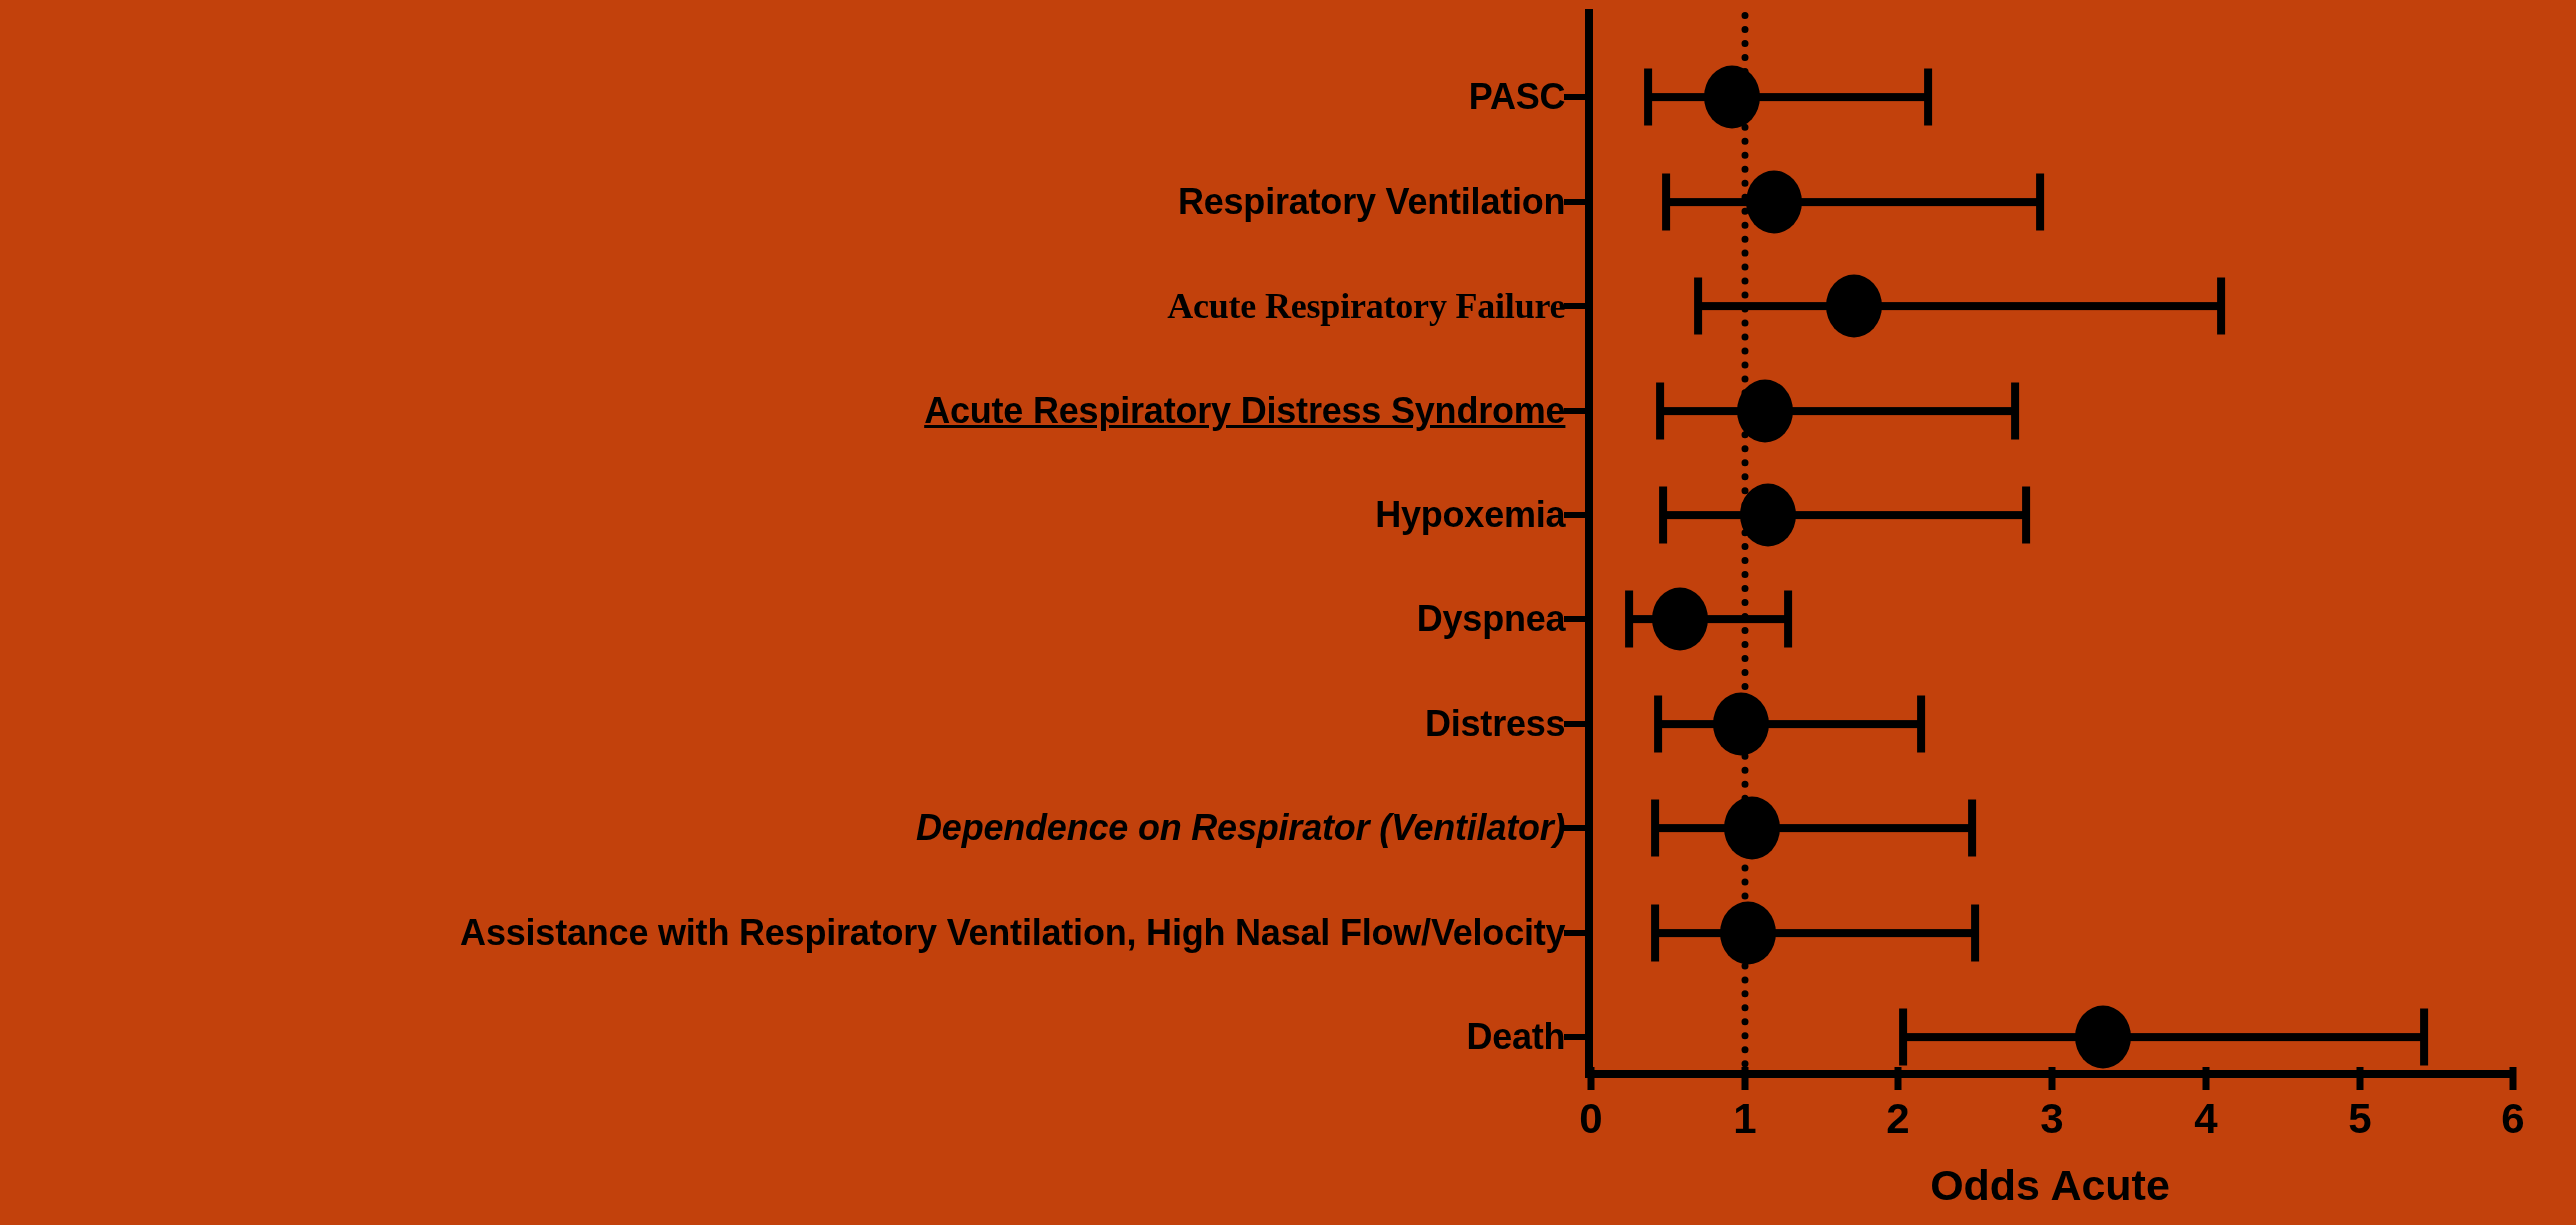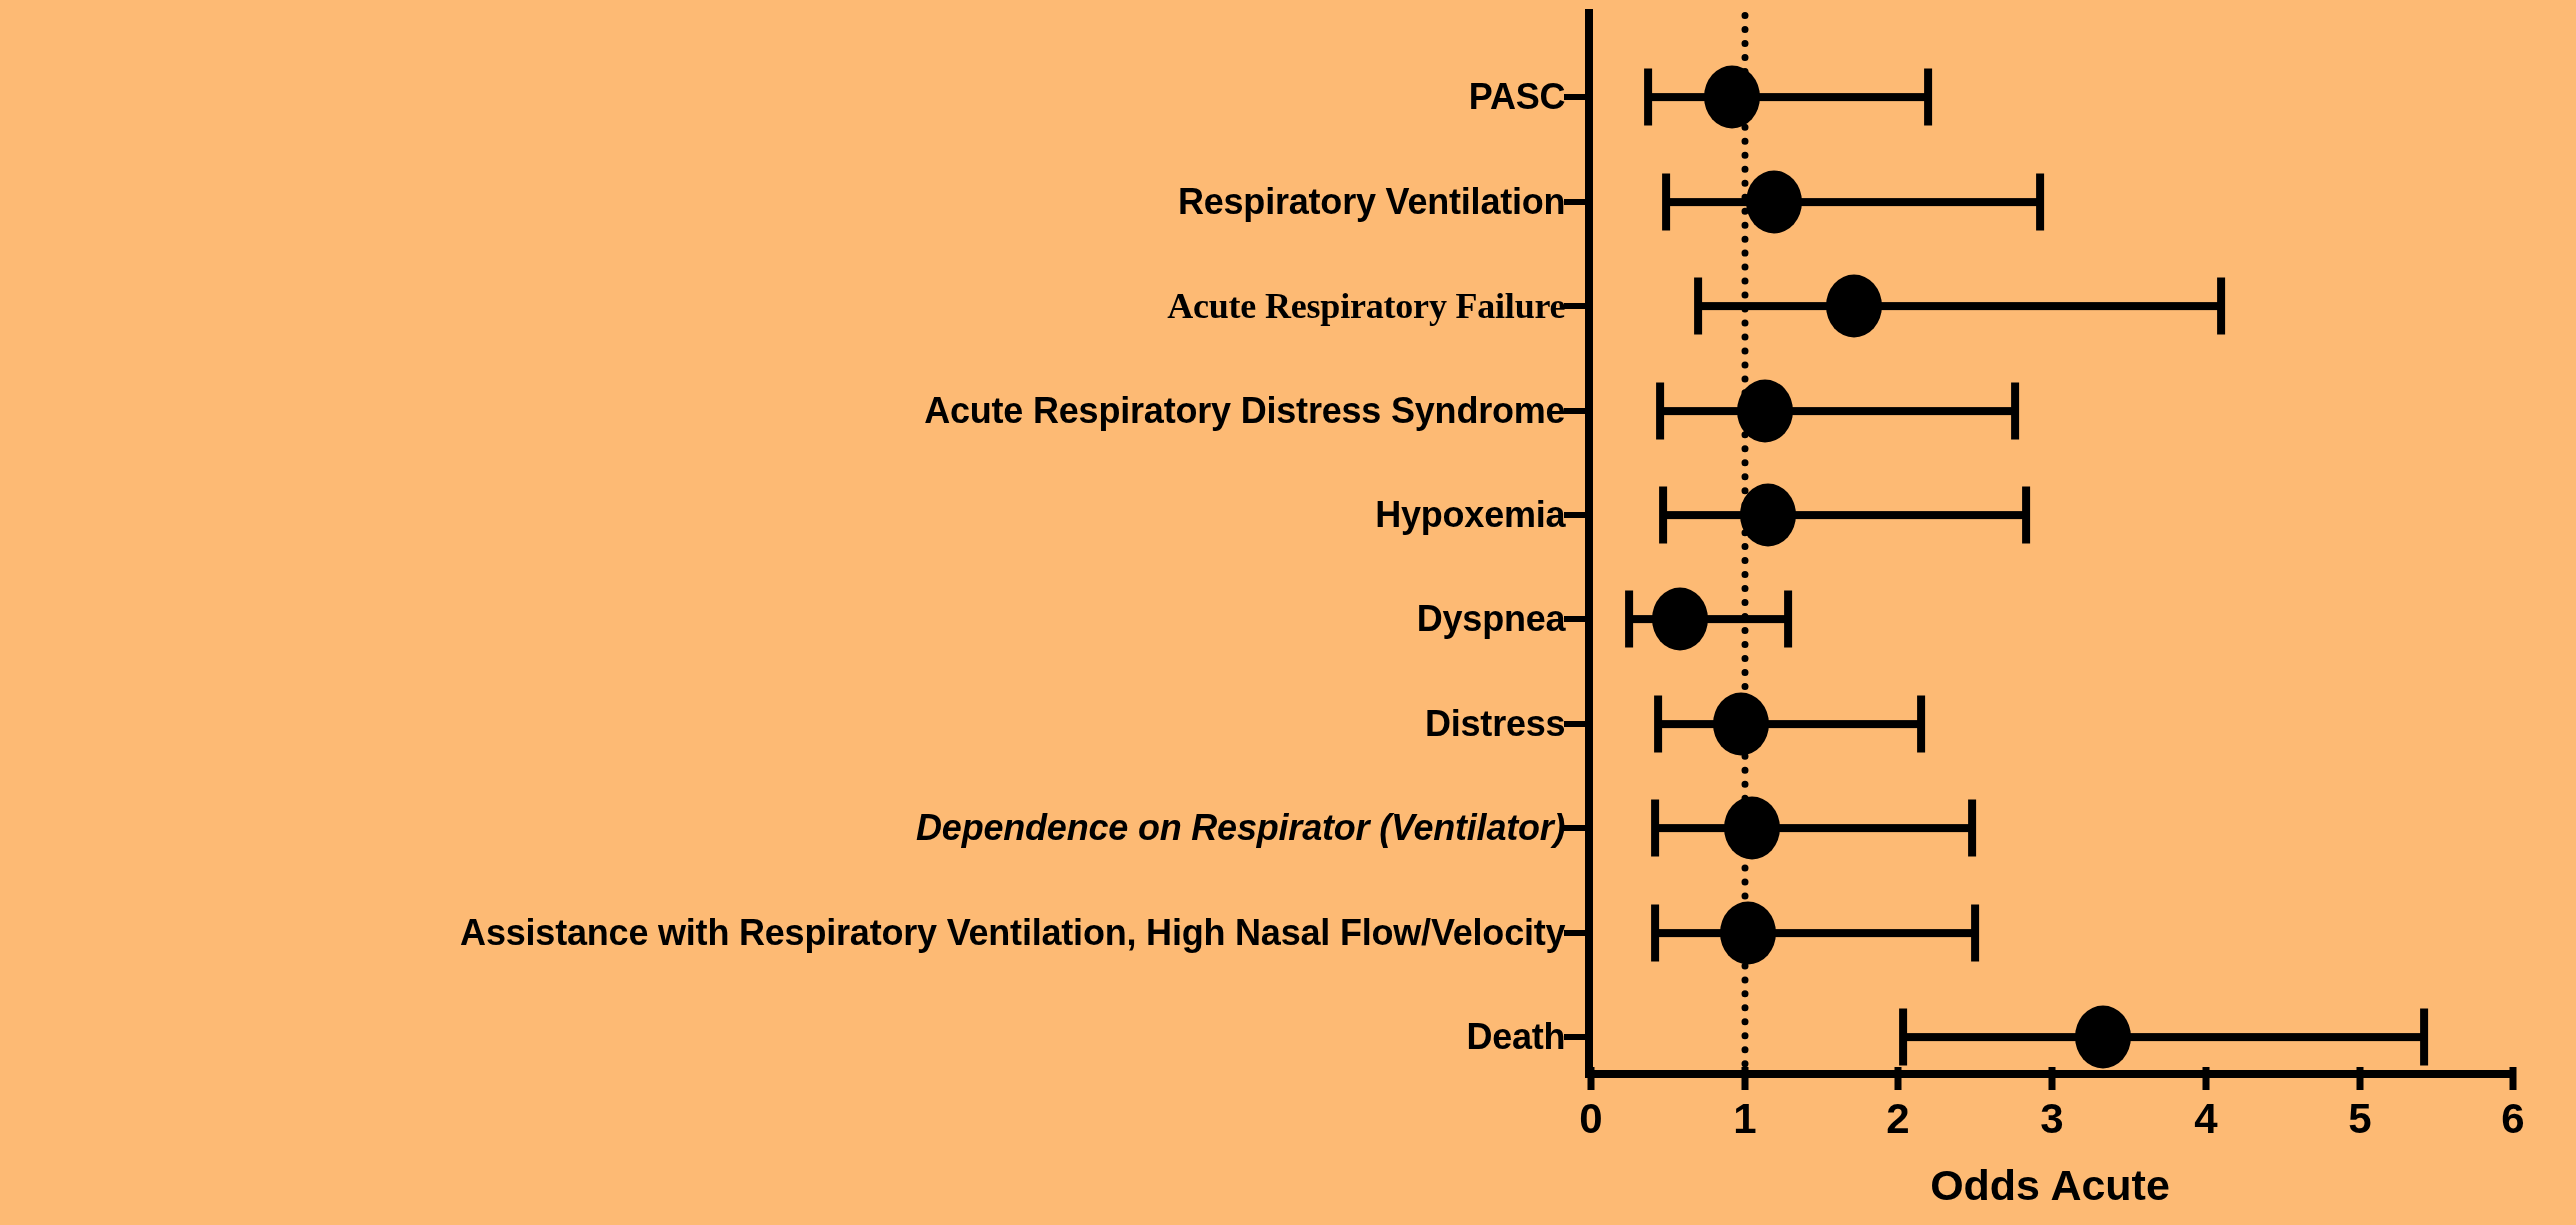--- a/index.html
+++ b/index.html
@@ -9,21 +9,21 @@
     background: #ffffff;
   }
   body {
     font-family: "Liberation Sans", sans-serif;
     color: #000000;
   }
   #plot-root {
     position: relative;
     width: 2576px;
     height: 1225px;
-    background: #fdba74;
+    background: #c2410c;
     overflow: hidden;
   }
   
   .label-col {
     position: absolute;
     left: 0;
     top: 0;
     width: 1581px;
     height: 1077px;
   }
@@ -129,21 +129,21 @@
 </style>
 </head>
 <body>
 
 <div id="plot-root">
 
   <div class="label-col">
       <div class="cat-label" style="top: 97px;">PASC</div>
       <div class="cat-label" style="top: 202px;">Respiratory Ventilation</div>
       <div class="cat-label" style="top: 306px; font-family: Liberation Serif, serif;">Acute Respiratory Failure</div>
-      <div class="cat-label" style="top: 411px;">Acute Respiratory Distress Syndrome</div>
+      <div class="cat-label" style="top: 411px; text-decoration: underline;">Acute Respiratory Distress Syndrome</div>
       <div class="cat-label" style="top: 515px; margin-left: 20px;">Hypoxemia</div>
       <div class="cat-label" style="top: 619px;">Dyspnea</div>
       <div class="cat-label" style="top: 724px;">Distress</div>
       <div class="cat-label" style="top: 828px; font-style: italic;">Dependence on Respirator (Ventilator)</div>
       <div class="cat-label" style="top: 933px;">Assistance with Respiratory Ventilation, High Nasal Flow/Velocity</div>
       <div class="cat-label" style="top: 1037px;">Death</div>
     </div>
 
   <div class="plot-area">
     <div class="y-axis-line"></div>

